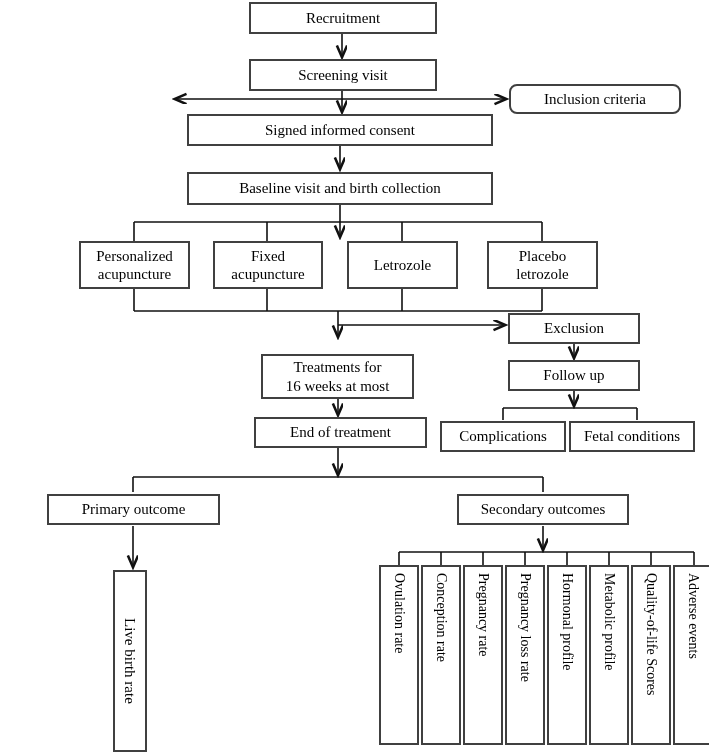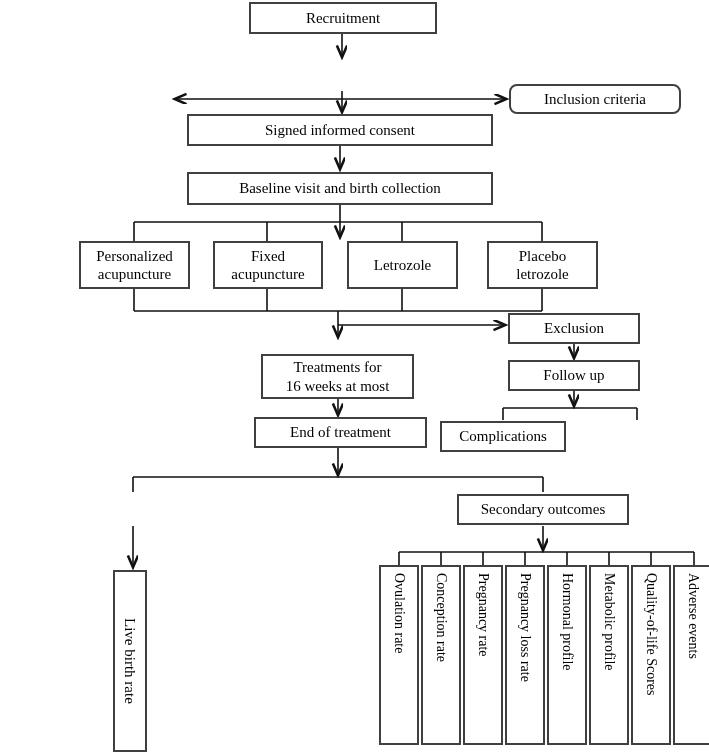--- a/index.html
+++ b/index.html
@@ -124,20 +124,21 @@
     <polyline points="483,552 483,565"></polyline>
     <polyline points="525,552 525,565"></polyline>
     <polyline points="567,552 567,565"></polyline>
     <polyline points="609,552 609,565"></polyline>
     <polyline points="651,552 651,565"></polyline>
     <polyline points="694,552 694,565"></polyline>
   </svg>
 
   <div class="node" style="left:249px; top:2px; width:188px; height:32px;">Recruitment</div>
 
+  <div class="node" style="left:249px; top:59px; width:188px; height:32px;">Screening visit</div>
 
 
   <div class="node" style="left:509px; top:84px; width:172px; height:30px;border-radius:8px;">Inclusion criteria</div>
 
   <div class="node" style="left:187px; top:114px; width:306px; height:32px;">Signed informed consent</div>
 
   <div class="node" style="left:187px; top:172px; width:306px; height:33px;">Baseline visit and birth collection</div>
 
   <div class="node" style="left:79px; top:241px; width:111px; height:48px;">Personalized
 acupuncture</div>
@@ -154,21 +155,23 @@
 16 weeks at most</div>
 
   <div class="node" style="left:254px; top:417px; width:173px; height:31px;">End of treatment</div>
 
   <div class="node" style="left:508px; top:313px; width:132px; height:31px;">Exclusion</div>
 
   <div class="node" style="left:508px; top:360px; width:132px; height:31px;">Follow up</div>
 
   <div class="node" style="left:440px; top:421px; width:126px; height:31px;">Complications</div>
 
+  <div class="node" style="left:569px; top:421px; width:126px; height:31px;">Fetal conditions</div>
 
+  <div class="node" style="left:47px; top:494px; width:173px; height:31px;">Primary outcome</div>
 
   <div class="node" style="left:457px; top:494px; width:172px; height:31px;">Secondary outcomes</div>
 
   <div class="node vert-center" style="left:113px; top:570px; width:34px; height:182px;">Live birth rate</div>
 
   <div class="node vert" style="left:379px; top:565px; width:40px; height:180px;">Ovulation rate</div>
   <div class="node vert" style="left:421px; top:565px; width:40px; height:180px;">Conception rate</div>
   <div class="node vert" style="left:463px; top:565px; width:40px; height:180px;">Pregnancy rate</div>
   <div class="node vert" style="left:505px; top:565px; width:40px; height:180px;">Pregnancy loss rate</div>
   <div class="node vert" style="left:547px; top:565px; width:40px; height:180px;">Hormonal profile</div>

